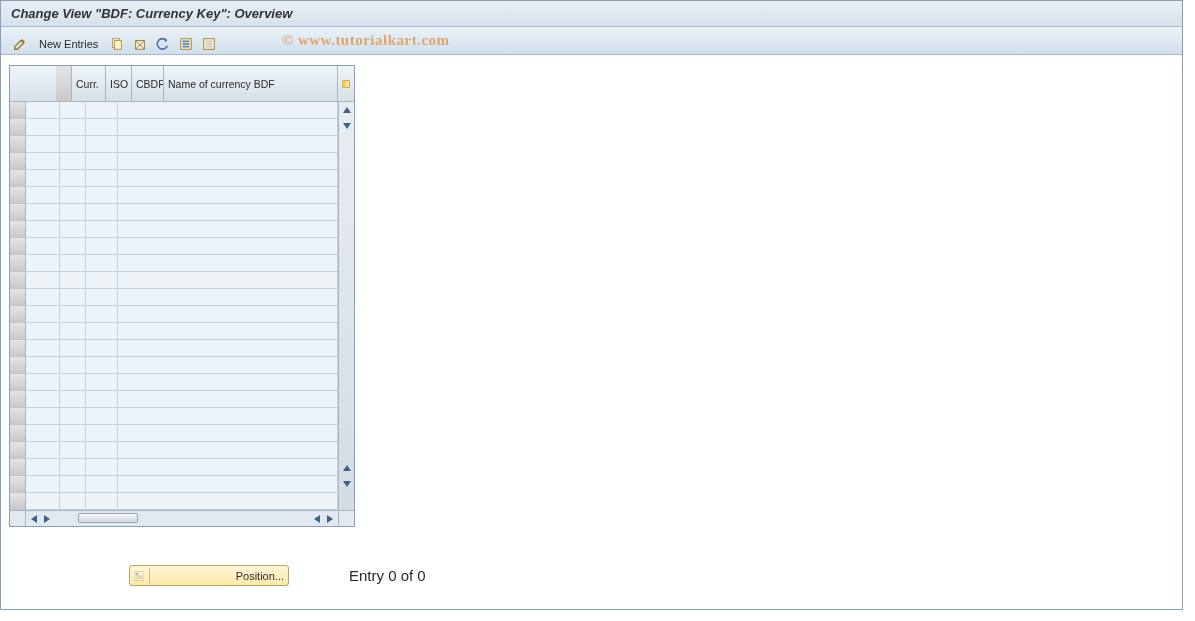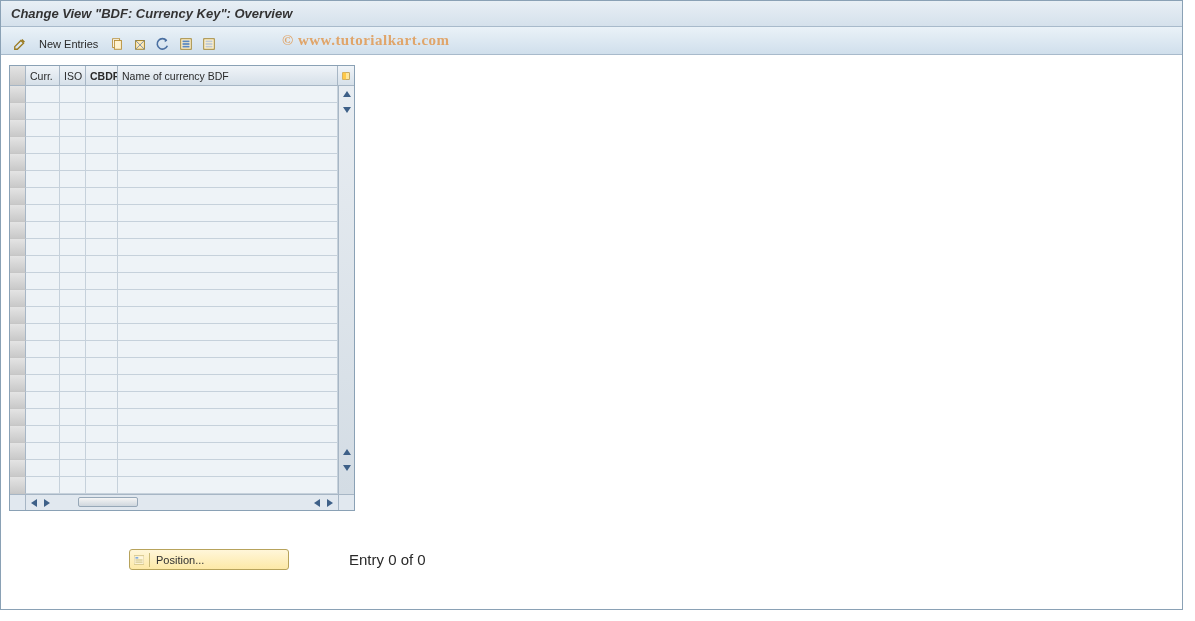--- a/index.html
+++ b/index.html
@@ -65,36 +65,37 @@
     display: flex;
     flex-direction: column;
   }
   .table-wrapper {
     width: 346px;
     border: 1px solid #8aa1b5;
     background:#dde6ee;
   }
   .table-head {
     display:flex;
-    height:20px;
+    height:36px;
     background: linear-gradient(to bottom,#f0f4f8 0%, #d6e0e9 100%);
     border-bottom:1px solid #a7b6c5;
+    padding-left:46px;
   }
   .th {
     border-right:1px solid #a7b6c5;
     padding:2px 4px;
     font-size:10.5px;
     color:#2a2a2a;
     display:flex; align-items:center;
     overflow:hidden; white-space:nowrap;
   }
   .sel-col { width:16px; background: linear-gradient(to bottom,#e4e4e4 0%, #c9c9c9 100%);}
   .col-curr { width:34px;}
   .col-iso { width:26px;}
-  .col-cbdf { width:32px;font-weight:bold;}
+  .col-cbdf { width:32px;}
   .col-name { flex:1; }
   .cfg-col { width:16px; border-right:none; display:flex; align-items:center; justify-content:center;}
   .vscroll {
     width:16px;
     background: linear-gradient(to bottom,#e8edf2 0%, #d3dce4 100%);
     border-left:1px solid #a7b6c5;
     display:flex; flex-direction:column; align-items:center; justify-content:space-between;
   }
   .vs-top{height:50px; display:flex; flex-direction:column;}
   .vs-btn{height:14px; width:14px; margin:1px; display:flex; align-items:center; justify-content:center; cursor:pointer;}
@@ -443,18 +444,18 @@
     <div class="position-bar">
       <div class="position-btn">
         <span class="pos-icon">
           <svg width="14" height="12" viewBox="0 0 14 12">
               <rect x="0" y="0" width="14" height="12" fill="#fff6dc" stroke="#c9b978"></rect>
               <rect x="2" y="2" width="4" height="2" fill="#6fa0dc"></rect>
               <rect x="2" y="5" width="10" height="2" fill="#d9cf9a"></rect>
               <rect x="2" y="8" width="10" height="2" fill="#d9cf9a"></rect>
             </svg>
         </span>
-        <span style="flex:1; text-align:left">Position...</span>
+        <span style="flex:1; text-align:right">Position...</span>
       </div>
       <span class="entry-text">Entry 0 of 0</span>
     </div>
   </div>
 </div>
 
 </body></html>

